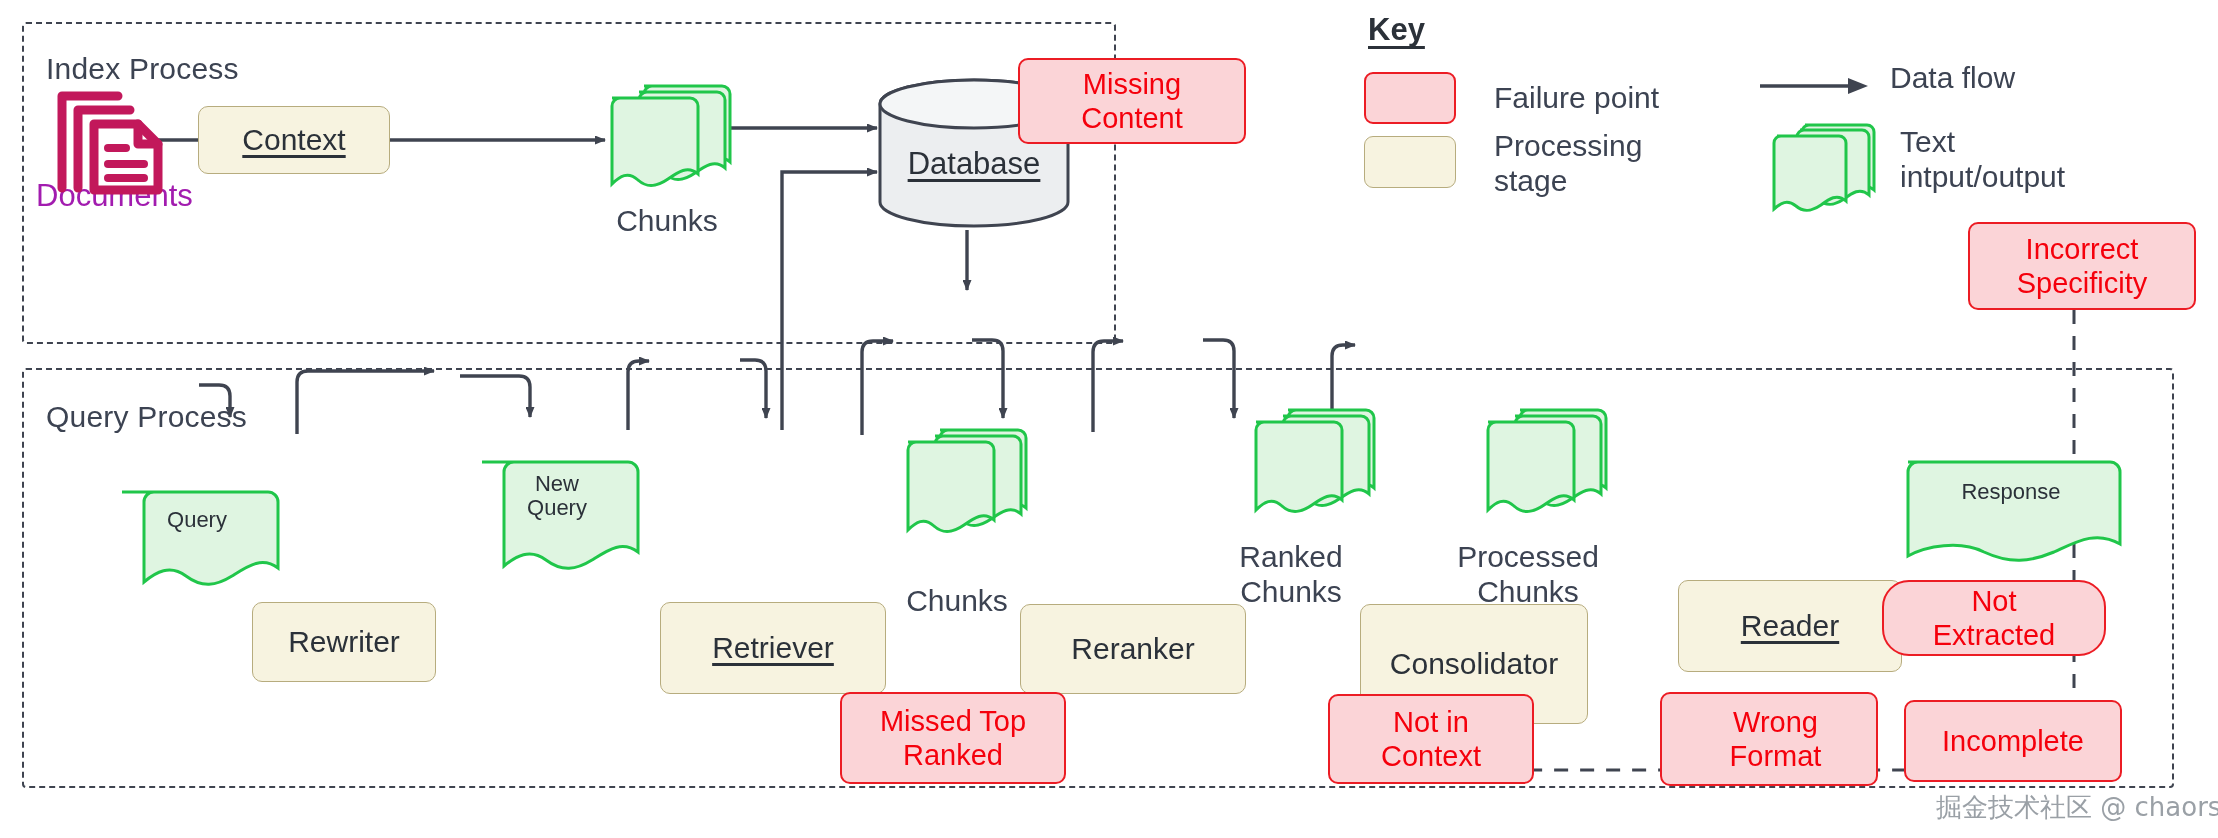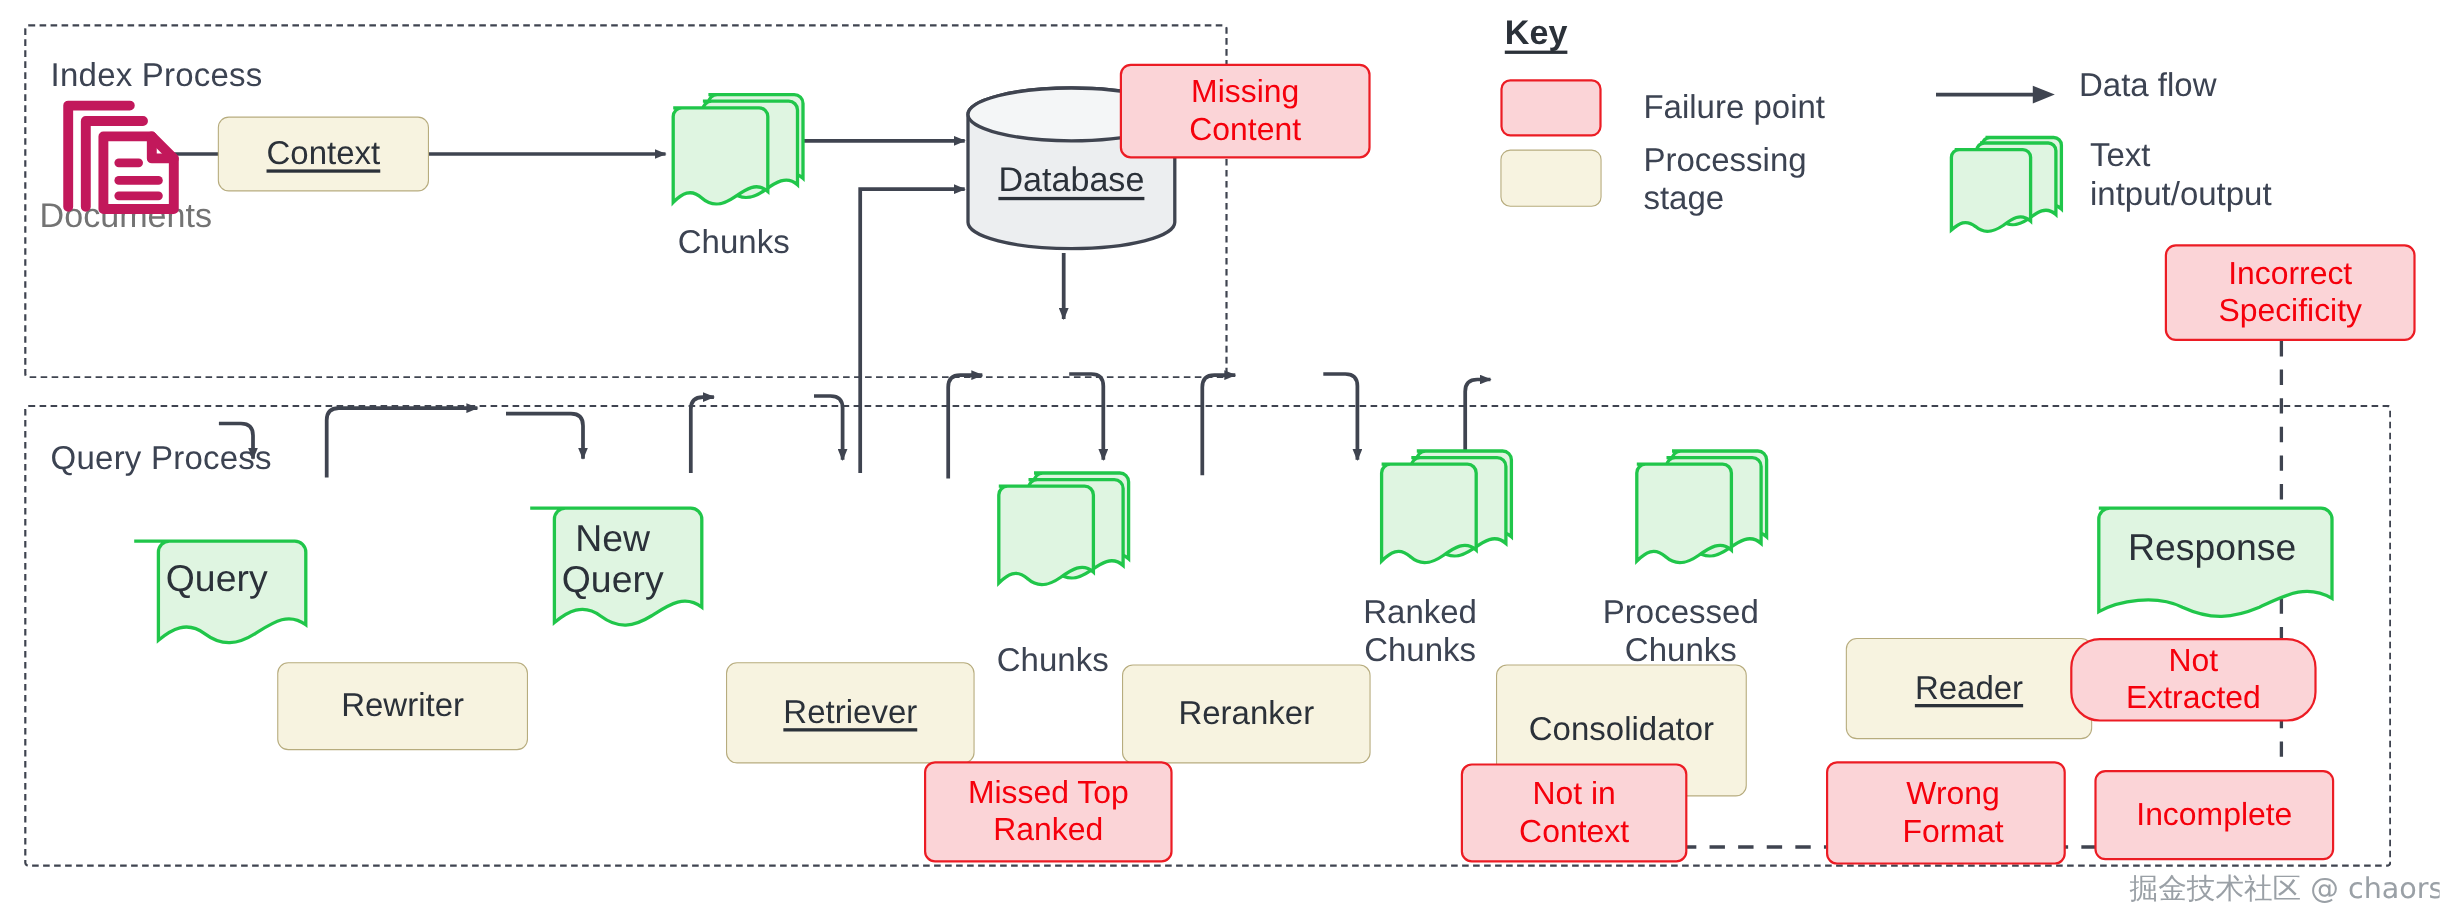--- a/index.html
+++ b/index.html
@@ -71,21 +71,21 @@
   .doc{
     position:absolute;
     z-index:4;
   }
   .doc svg{display:block;overflow:visible;}
   .doc .lab{
     position:absolute;
     left:0;right:0;
     display:flex;align-items:center;justify-content:center;
     color:#2b3139;
-    font-size:34px;
+    font-size:22px;
     pointer-events:none;
     text-align:center;
     line-height:1.1;
   }
   .doc-caption{
     position:absolute;
     font-size:30px;
     color:#3c4352;
     text-align:center;
     line-height:1.15;
@@ -102,21 +102,21 @@
     font-size:31px;
     color:#2b3139;
   }
   .db .dblab span{text-decoration:underline;text-underline-offset:5px;}
 
   
   .docs-icon{position:absolute;z-index:4;}
   .docs-label{
     position:absolute;
     font-size:31px;
-    color:#737373;
+    color:#a21caf;
     white-space:nowrap;
   }
 
   
   #wires{position:absolute;left:0;top:0;width:2218px;height:838px;z-index:2;}
 
   
   .key-title{
     position:absolute;
     font-size:31px;
@@ -254,21 +254,21 @@
 
   <div class="doc" style="left:112px;top:482px;width:170px;height:104px;">
     <svg width="170" height="104" viewBox="0 0 170 104">
       <path d="M10,10 h146 a10,10 0 0 1 10,10 v66 c-16,-12 -30,-2 -46,8 c-16,10 -30,12 -46,0 c-16,-12 -30,-4 -42,6 v-80 a10,10 0 0 1 10,-10 z" fill="#dff5e1" stroke="#20c64a" stroke-width="3"></path>
     </svg>
     <div class="lab" style="top:26px;">
       <span>Query</span>
     </div>
   </div>
 
-  <div class="stage-box" style="left:252px;top:602px;width:228px;height:80px;">
+  <div class="stage-box" style="left:252px;top:602px;width:184px;height:80px;">
     <span>Rewriter</span>
   </div>
 
   <div class="doc" style="left:472px;top:452px;width:170px;height:120px;">
     <svg width="170" height="120" viewBox="0 0 170 120">
       <path d="M10,10 h146 a10,10 0 0 1 10,10 v80 c-16,-12 -30,-2 -46,8 c-16,10 -30,12 -46,0 c-16,-12 -30,-4 -42,6 v-94 a10,10 0 0 1 10,-10 z" fill="#dff5e1" stroke="#20c64a" stroke-width="3"></path>
     </svg>
     <div class="lab" style="top:20px;white-space:pre-line;">
       <span style="white-space:pre-line;">New
 Query</span>

